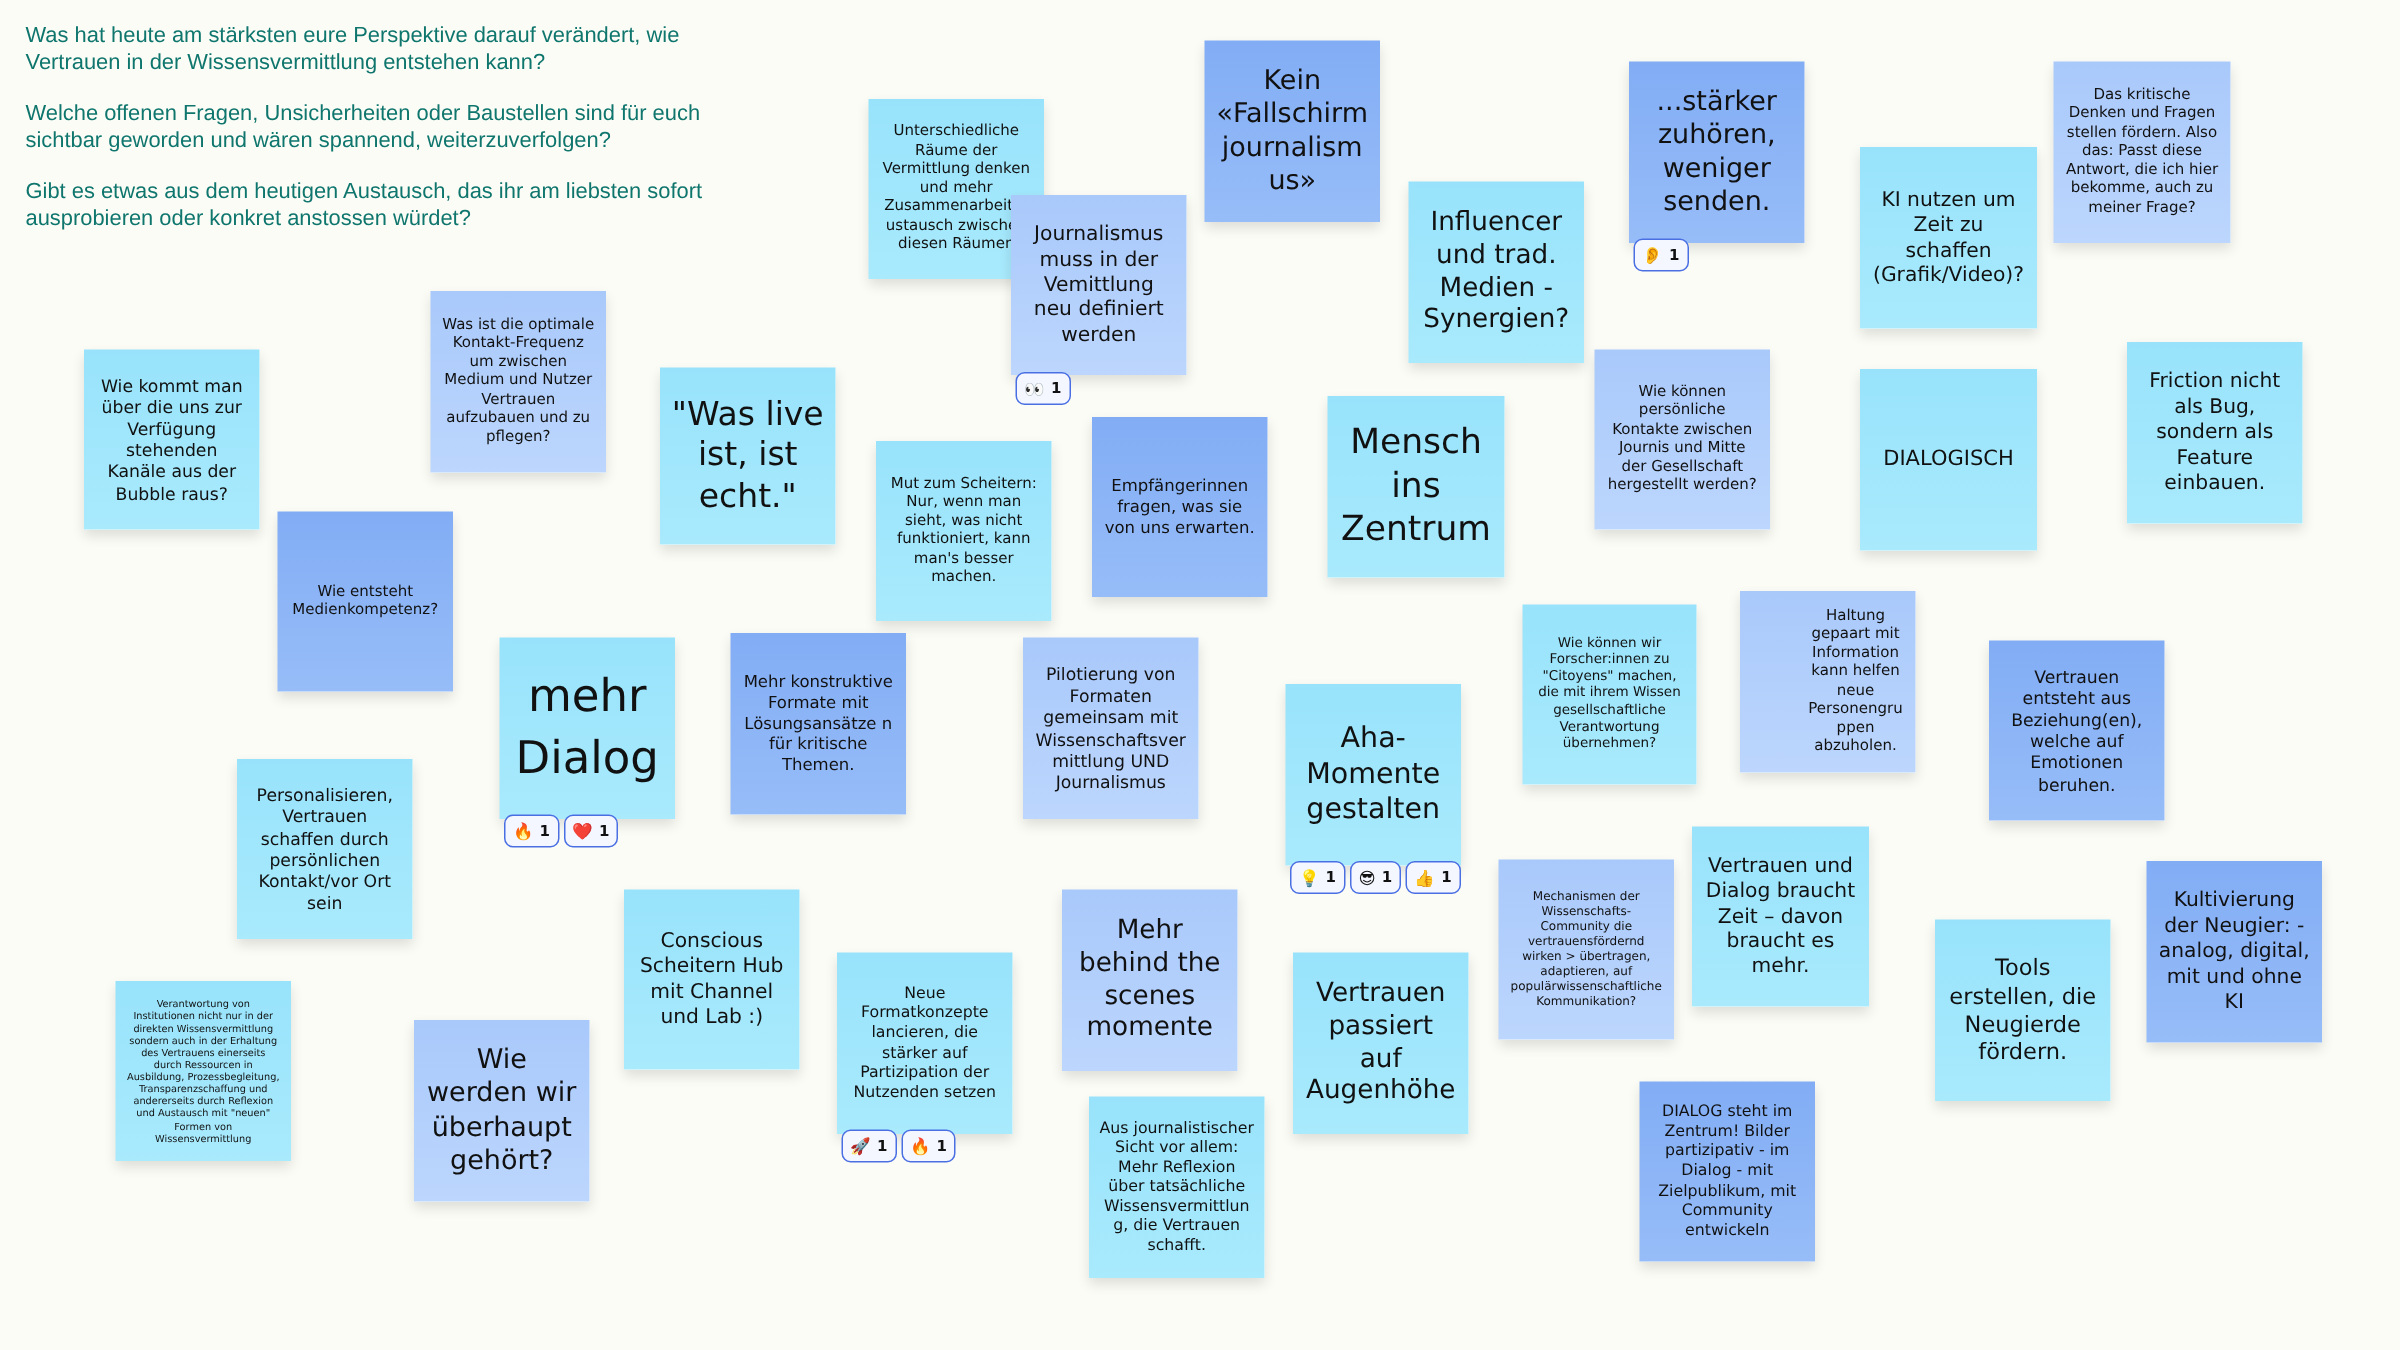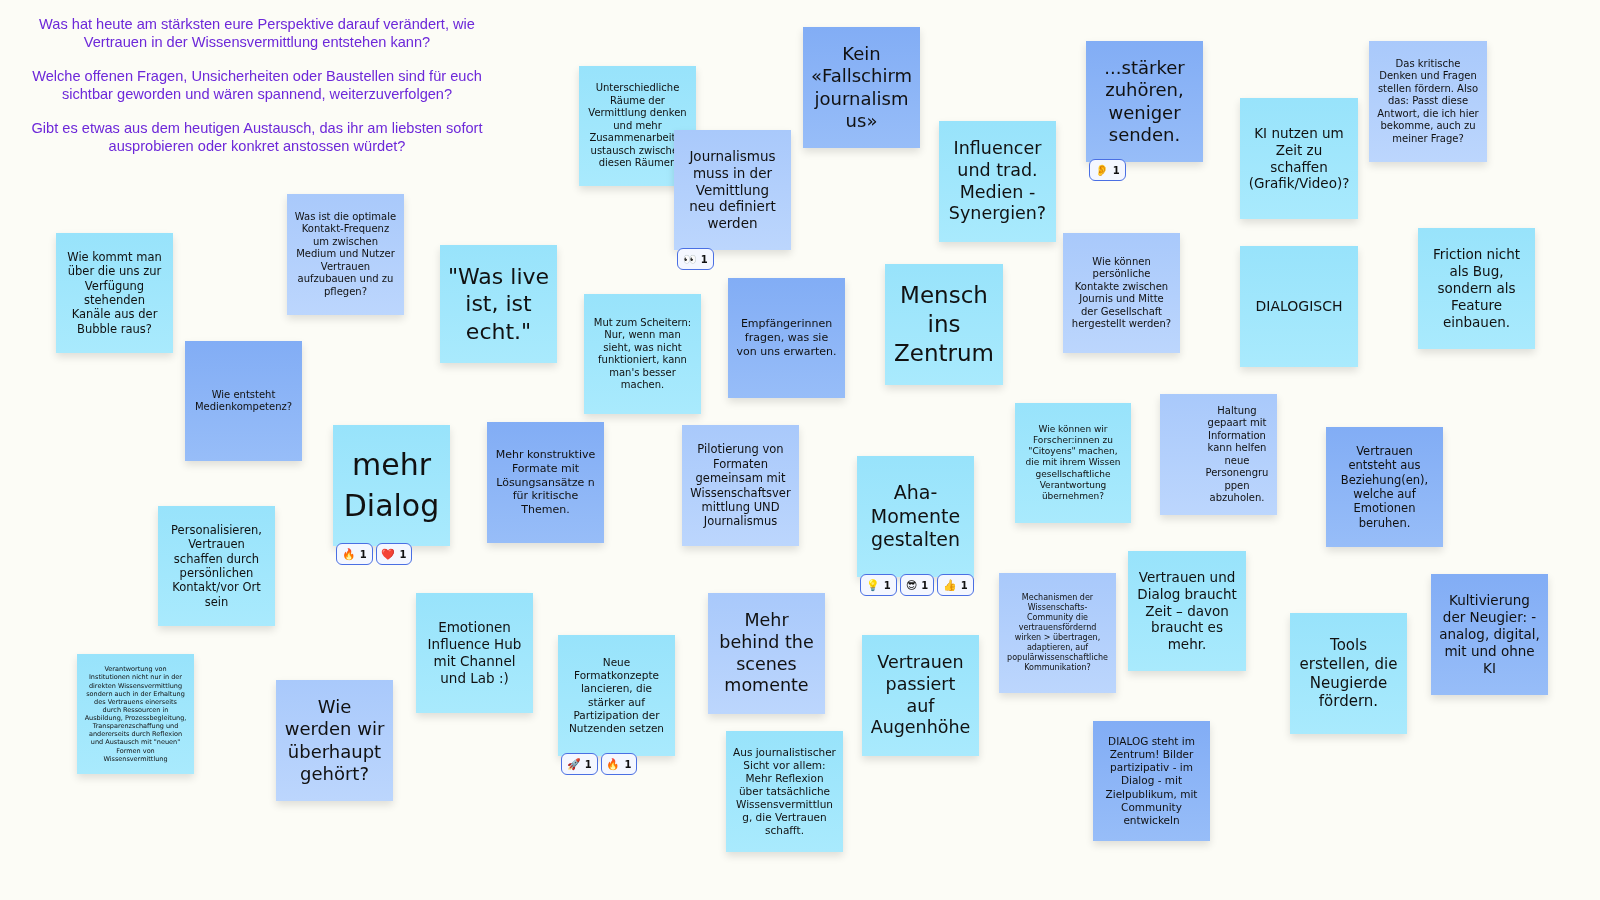--- a/index.html
+++ b/index.html
@@ -5,21 +5,21 @@
   html, body { margin: 0; padding: 0; }
   body {
     width: 1600px; height: 900px; overflow: hidden;
     background: #fcfcf6;
     position: relative;
     font-family: "DejaVu Sans", sans-serif;
   }
   .prompt {
     position: absolute; left: 17px; top: 16px; width: 480px;
     font-family: "Liberation Sans", sans-serif;
-    font-size: 14.6px; line-height: 17.5px; color: #6d28d9; text-align: center;
+    font-size: 14.6px; line-height: 17.5px; color: #0f766e;
   }
   .prompt p { margin: 0 0 17px 0; }
   .note {
     position: absolute;
     box-sizing: border-box;
     display: flex; align-items: center; justify-content: center;
     text-align: center;
     font-family: "DejaVu Sans", sans-serif;
     color: #111;
     box-shadow: 0 4px 8px rgba(0,0,0,0.12);
@@ -126,21 +126,21 @@
     <span>Haltung gepaart mit Information kann helfen neue Personengruppen abzuholen.</span>
   </div>
 <div class="note c-blue" style="left:1326px;top:427px;width:117px;height:120px;font-size:11.5px;">
     <span>Vertrauen entsteht aus Beziehung(en), welche auf Emotionen beruhen.</span>
   </div>
 
 <div class="note c-cyan" style="left:158px;top:506px;width:117px;height:120px;font-size:11.5px;">
     <span>Personalisieren, Vertrauen schaffen durch persönlichen Kontakt/vor Ort sein</span>
   </div>
 <div class="note c-cyan" style="left:416px;top:593px;width:117px;height:120px;font-size:13.5px;">
-    <span>Emotionen Influence Hub mit Channel und Lab :)</span>
+    <span>Conscious Scheitern Hub mit Channel und Lab :)</span>
   </div>
 <div class="note c-cyan" style="left:558px;top:635px;width:117px;height:121px;font-size:10.5px;">
     <span>Neue Formatkonzepte lancieren, die stärker auf Partizipation der Nutzenden setzen</span>
   </div>
 <div class="note c-light" style="left:708px;top:593px;width:117px;height:121px;font-size:17.5px;">
     <span>Mehr behind the scenes momente</span>
   </div>
 <div class="note c-cyan" style="left:862px;top:635px;width:117px;height:121px;font-size:17.5px;">
     <span>Vertrauen passiert auf Augenhöhe</span>
   </div>

